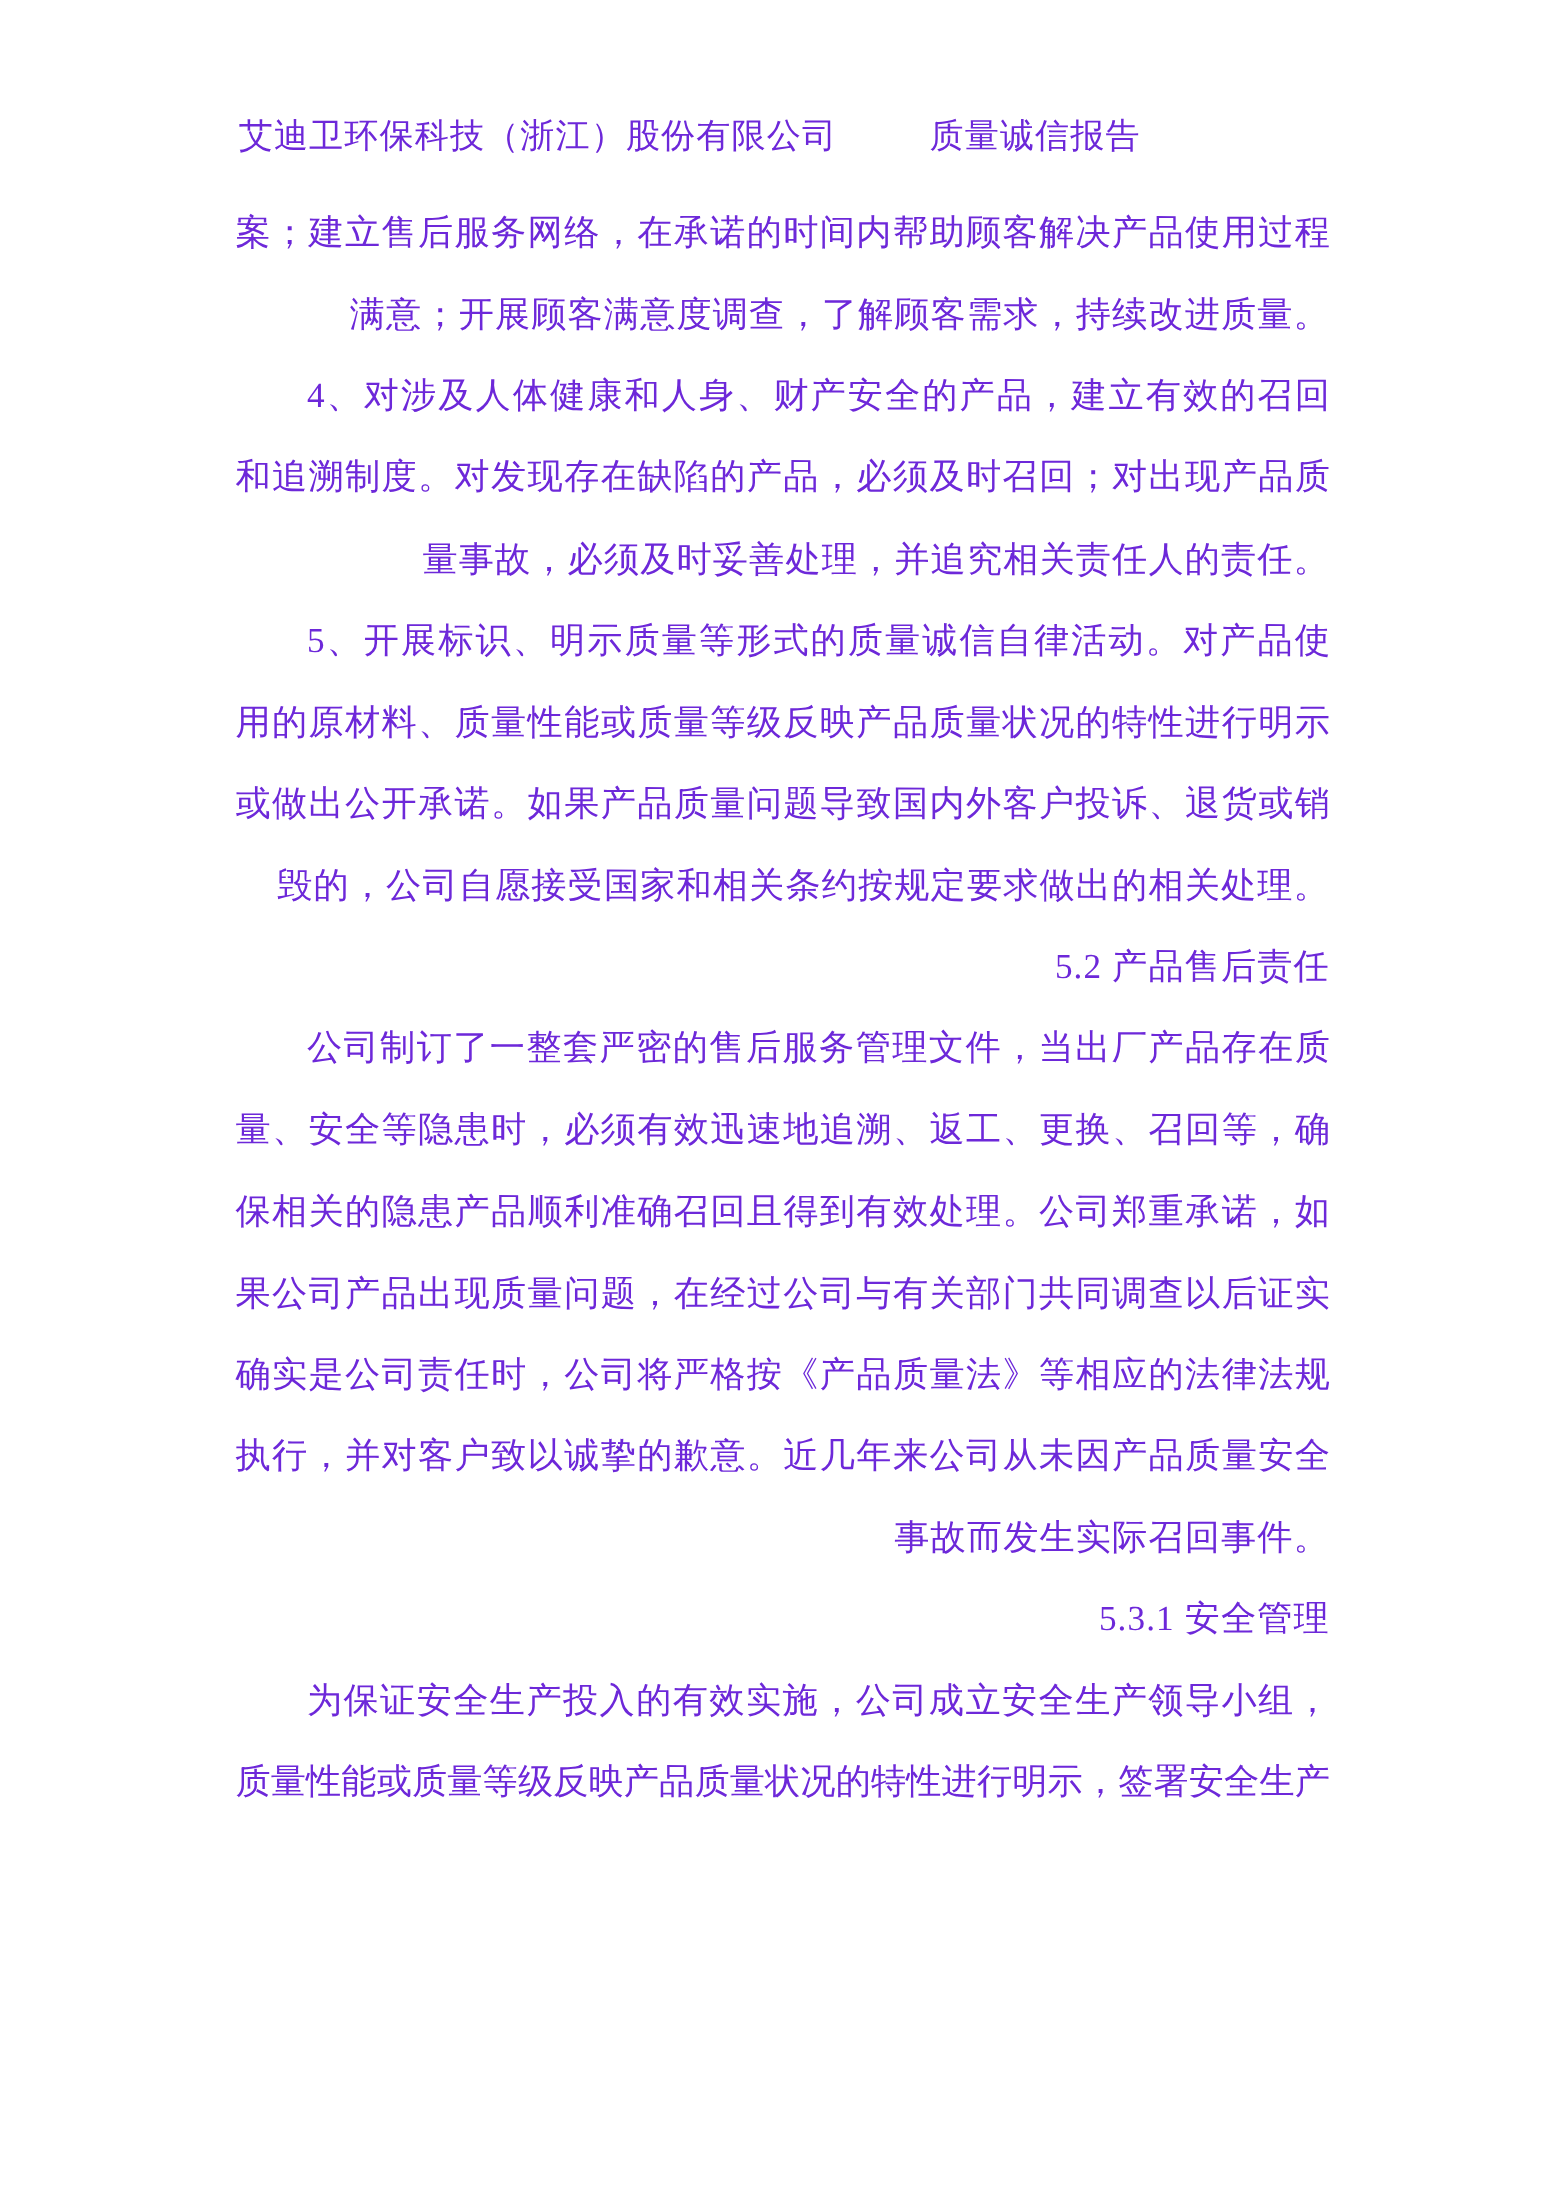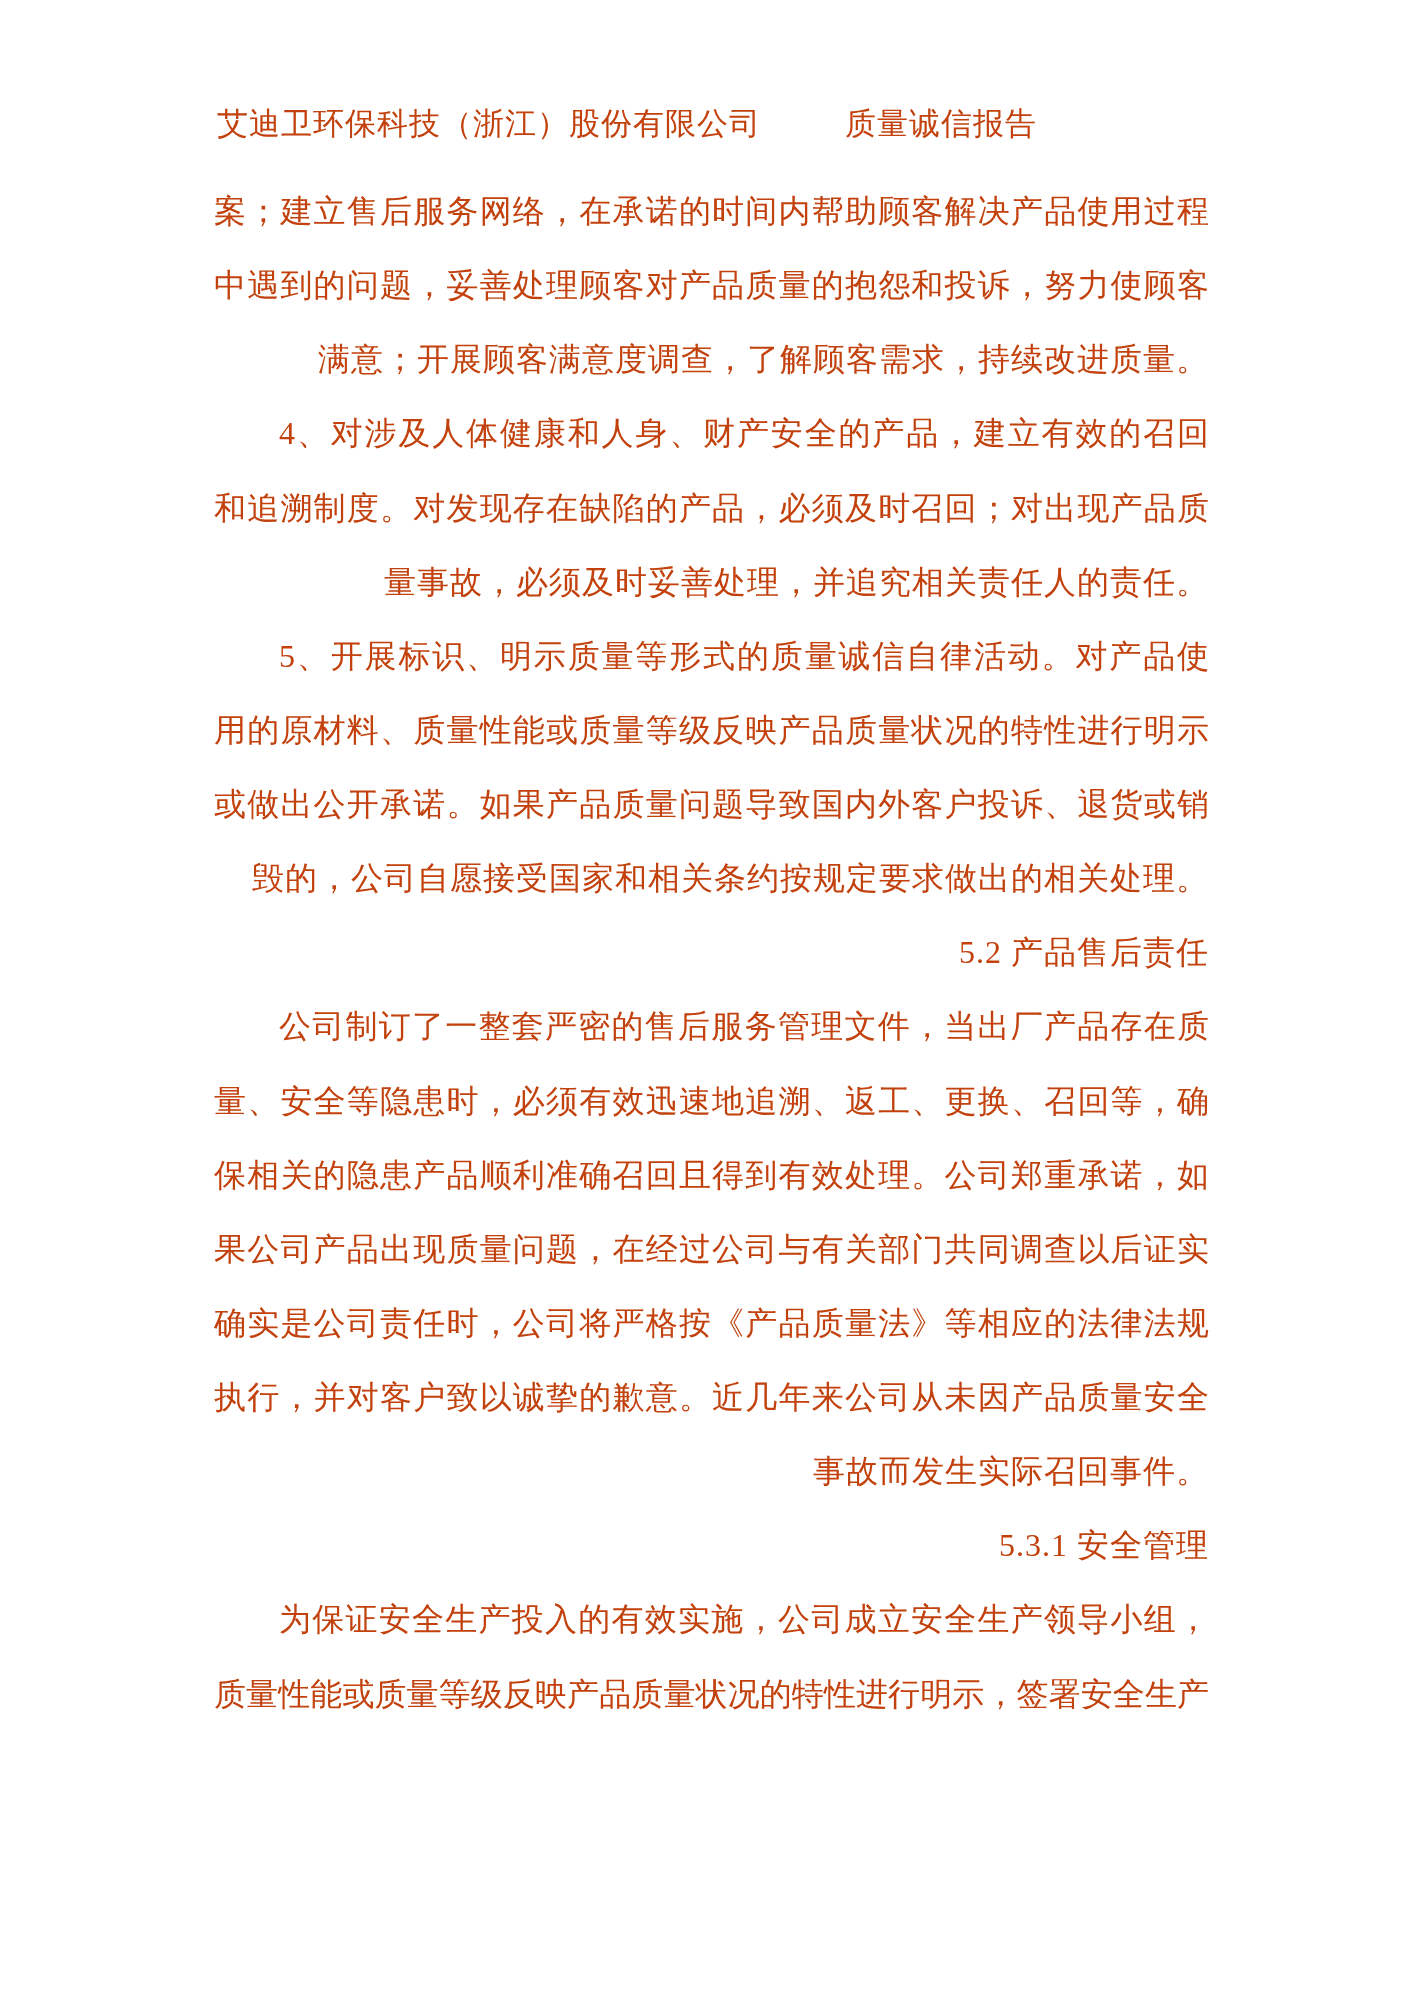--- a/index.html
+++ b/index.html
@@ -49,27 +49,26 @@
     text-indent: 65px;
   }
   .line:not(.justify) {
     white-space: nowrap;
     letter-spacing: 1px;
   }
 </style>
 </head>
 <body>
 
-<div class="page" style="color: #c2410c; background: rgb(255, 255, 255);">
+<div class="page" style="color: #6d28d9; background: rgb(255, 255, 255);">
   <div class="doc-header">
     <span>艾迪卫环保科技（浙江）股份有限公司</span><span class="doc-title">质量诚信报告</span>
   </div>
   <div class="doc-body">
       <div class="line justify">案；建立售后服务网络，在承诺的时间内帮助顾客解决产品使用过程</div>
-      <div class="line justify">中遇到的问题，妥善处理顾客对产品质量的抱怨和投诉，努力使顾客</div>
       <div class="line">满意；开展顾客满意度调查，了解顾客需求，持续改进质量。</div>
       <div class="line justify indent">4、对涉及人体健康和人身、财产安全的产品，建立有效的召回</div>
       <div class="line justify">和追溯制度。对发现存在缺陷的产品，必须及时召回；对出现产品质</div>
       <div class="line">量事故，必须及时妥善处理，并追究相关责任人的责任。</div>
       <div class="line justify indent">5、开展标识、明示质量等形式的质量诚信自律活动。对产品使</div>
       <div class="line justify">用的原材料、质量性能或质量等级反映产品质量状况的特性进行明示</div>
       <div class="line justify">或做出公开承诺。如果产品质量问题导致国内外客户投诉、退货或销</div>
       <div class="line">毁的，公司自愿接受国家和相关条约按规定要求做出的相关处理。</div>
       <div class="line">5.2 产品售后责任</div>
       <div class="line justify indent">公司制订了一整套严密的售后服务管理文件，当出厂产品存在质</div>

